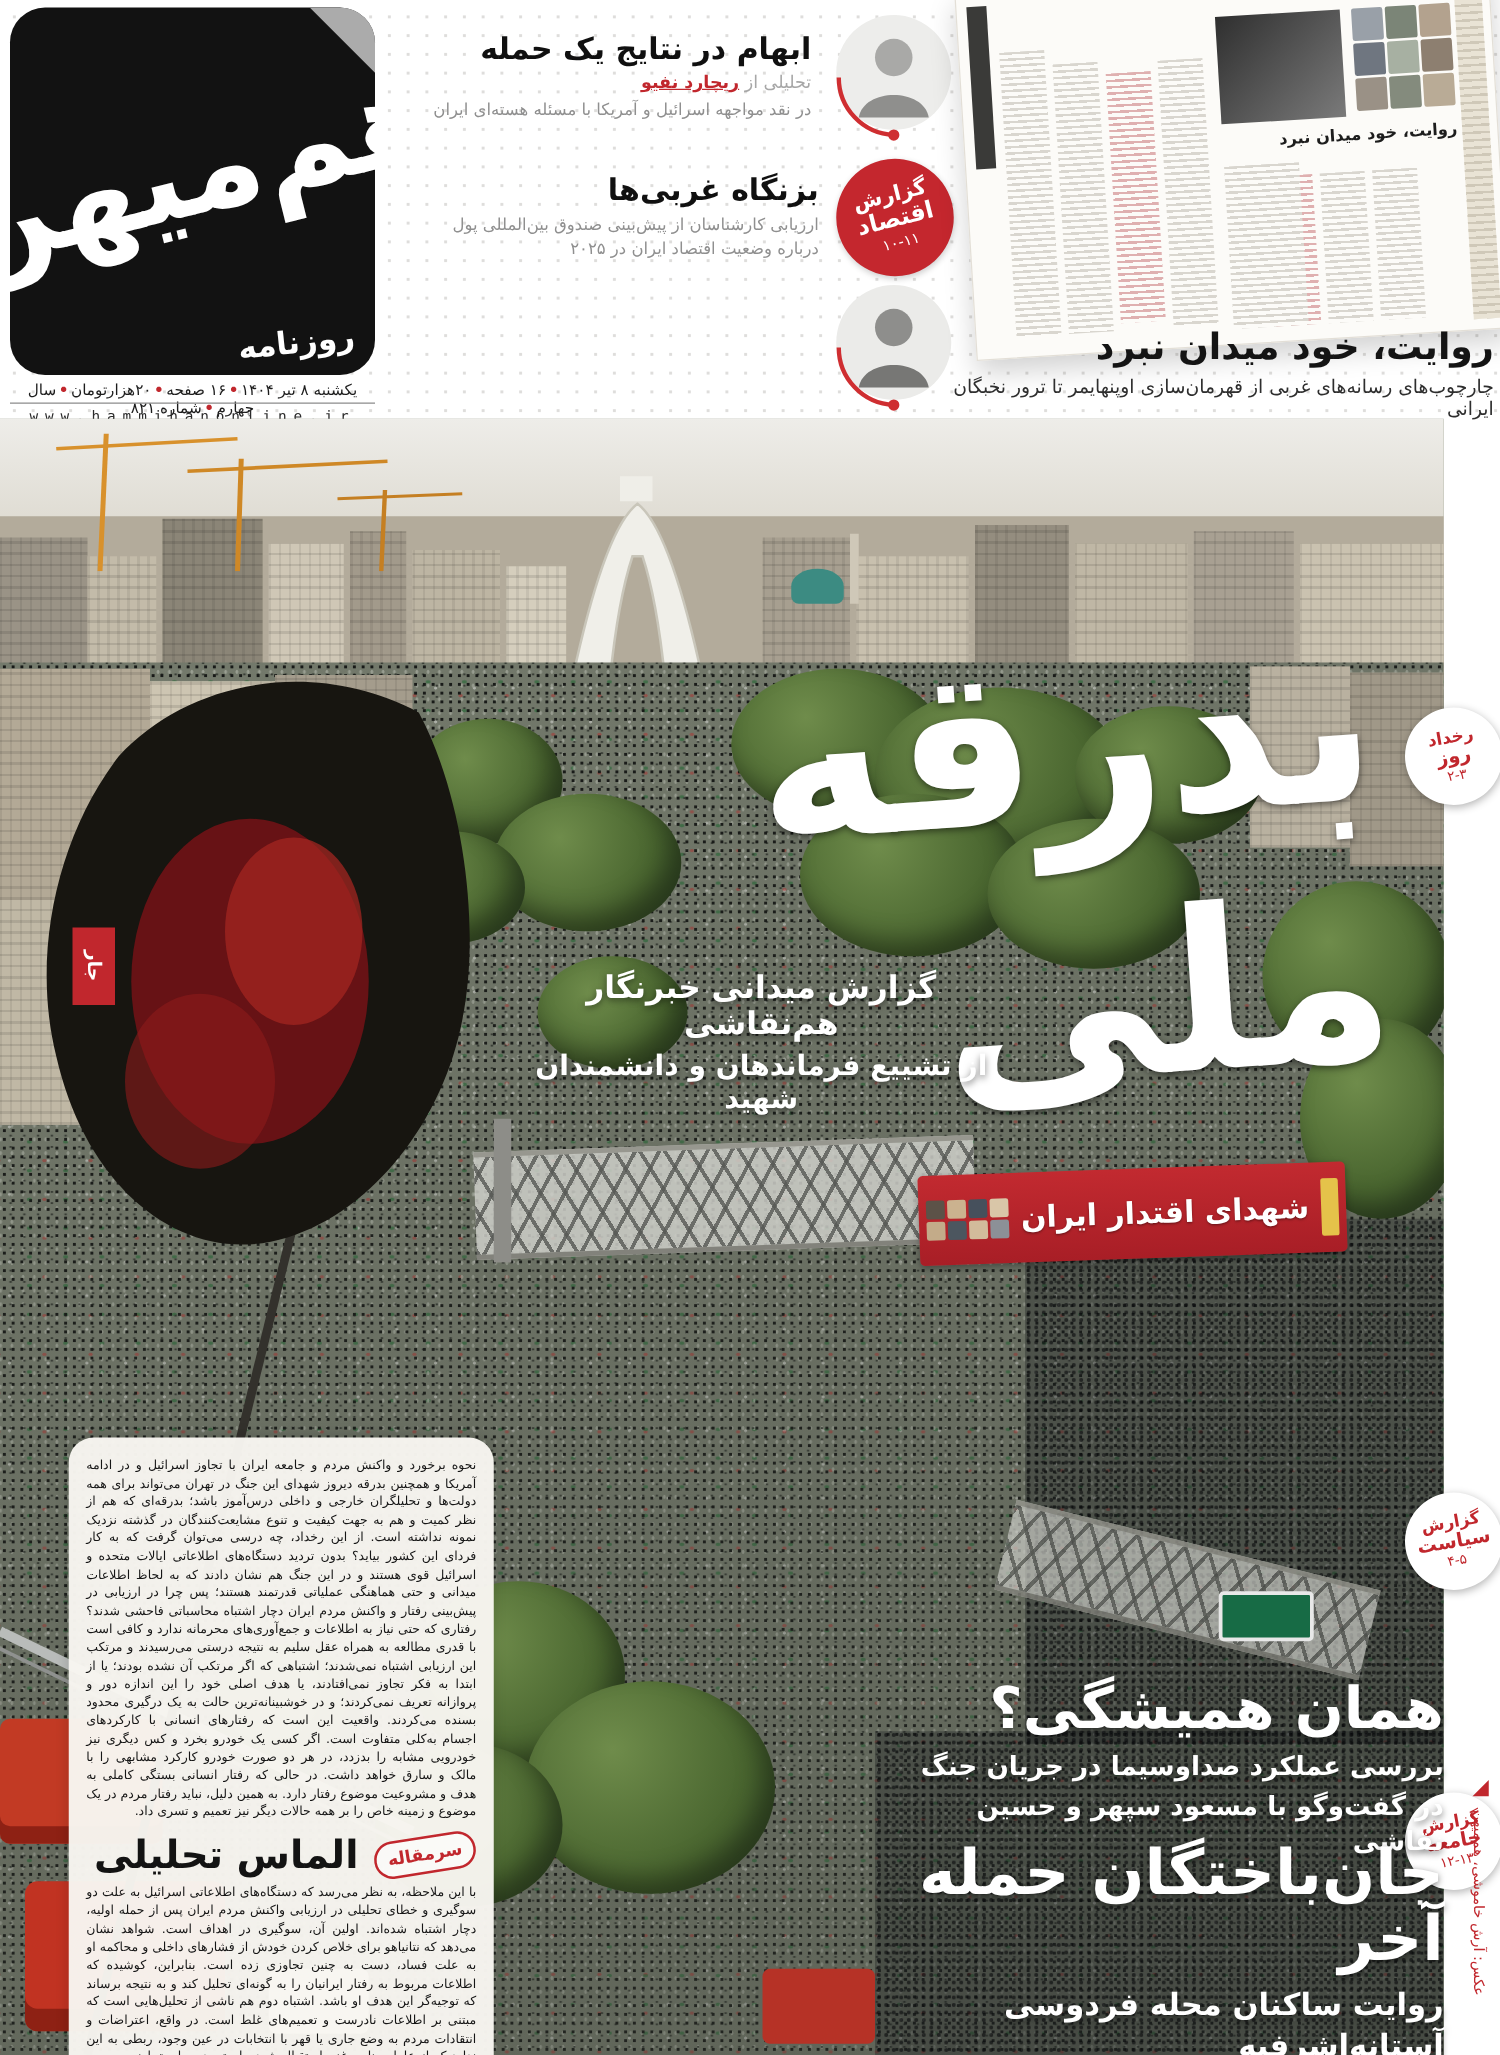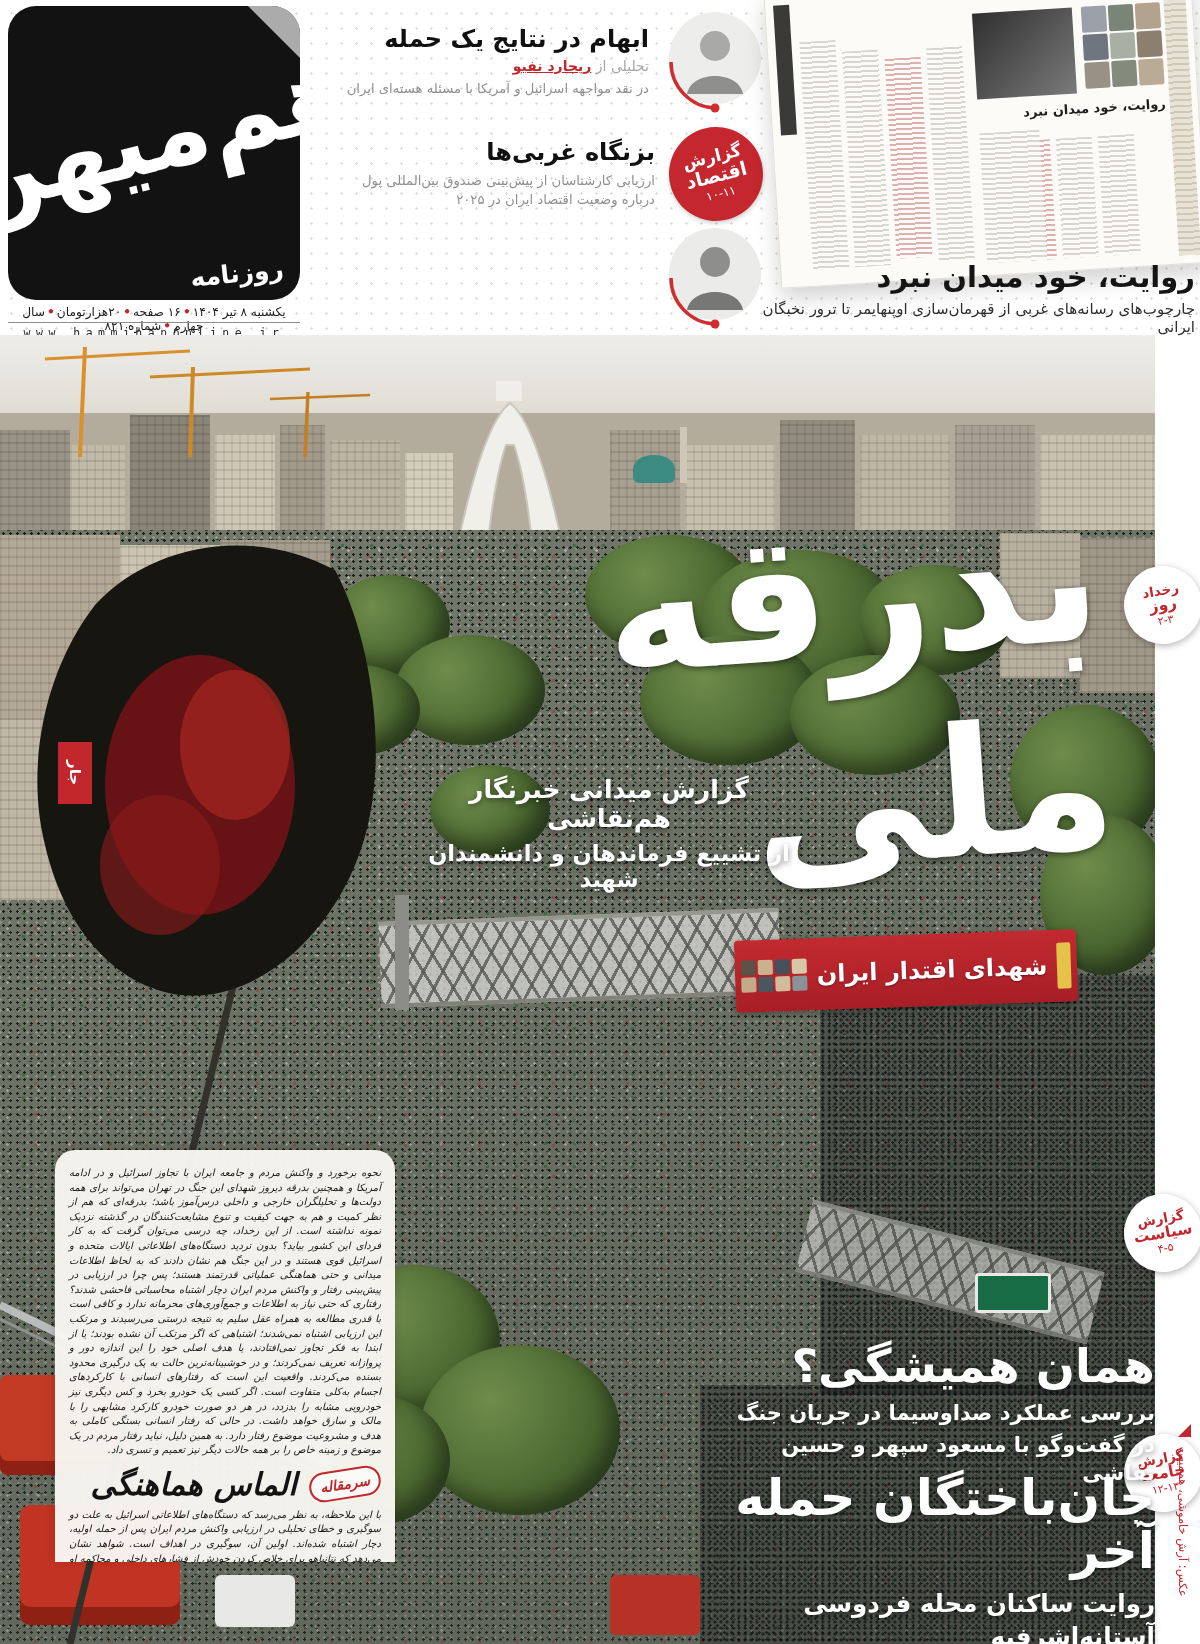--- a/index.html
+++ b/index.html
@@ -87,23 +87,23 @@
     transform:rotate(-10deg);box-shadow:0 2px 7px rgba(0,0,0,.3);}
   .circle-badge .b1{font-size:13.5px;font-weight:bold;}
   .circle-badge .b2{font-size:15.5px;font-weight:bold;}
   .circle-badge .bp{font-size:11px;margin-top:2px;}
   .story{text-align:right;}
   .story .h{font-size:46px;line-height:1.05;}
   .story .s{font-size:21px;margin-top:9px;line-height:1.35;}
   .story3 .h{font-size:50px;}
   .story3 .s{font-size:24.5px;margin-top:10px;}
   
-  .edpanel{left:55px;top:1150px;width:340px;height:412px;background:rgba(248,246,241,.97);
+  .edpanel{left:55px;top:1150px;width:340px;height:494px;background:rgba(248,246,241,.97);
     border-radius:20px 20px 0 0;padding:16px 14px 10px;box-sizing:border-box;overflow:hidden;
-    box-shadow:0 -2px 10px rgba(0,0,0,.15);font-style:italic;}
+    box-shadow:0 -2px 10px rgba(0,0,0,.15);}
   .ed-text{font-size:10px;line-height:1.46;color:#161616;text-align:justify;margin:0;}
   .title-row{display:flex;align-items:center;justify-content:flex-start;gap:12px;margin:8px 0 6px;}
   .ed-badge{border:2px solid #c1272d;color:#c1272d;border-radius:999px;padding:5px 9px;
     font-weight:bold;font-size:14px;transform:rotate(-9deg);background:rgba(255,255,255,.6);}
   .ed-title{font-size:31px;font-weight:bold;color:#131313;}
   
   .credit{left:1176px;top:1448px;writing-mode:vertical-rl;color:#c1272d;font-size:11.5px;letter-spacing:1px;}
   .red-tri{left:1178px;top:1424px;width:0;height:0;border-bottom:13px solid #c1272d;border-left:13px solid transparent;}
 </style>
 </head>
@@ -339,21 +339,21 @@
   <div class="abs story story3 rtl" style="right:45px;top:1472px;width:470px;">
     <div class="h whead">جان‌باختگان حمله آخر</div>
     <div class="s whead">روایت ساکنان محله فردوسی آستانه‌اشرفیه</div>
 
   </div>
 
   <div class="abs edpanel rtl">
     <p class="ed-text">نحوه برخورد و واکنش مردم و جامعه ایران با تجاوز اسرائیل و در ادامه آمریکا و همچنین بدرقه دیروز شهدای این جنگ در تهران می‌تواند برای همه دولت‌ها و تحلیلگران خارجی و داخلی درس‌آموز باشد؛ بدرقه‌ای که هم از نظر کمیت و هم به جهت کیفیت و تنوع مشایعت‌کنندگان در گذشته نزدیک نمونه نداشته است. از این رخداد، چه درسی می‌توان گرفت که به کار فردای این کشور بیاید؟ بدون تردید دستگاه‌های اطلاعاتی ایالات متحده و اسرائیل قوی هستند و در این جنگ هم نشان دادند که به لحاظ اطلاعات میدانی و حتی هماهنگی عملیاتی قدرتمند هستند؛ پس چرا در ارزیابی در پیش‌بینی رفتار و واکنش مردم ایران دچار اشتباه محاسباتی فاحشی شدند؟ رفتاری که حتی نیاز به اطلاعات و جمع‌آوری‌های محرمانه ندارد و کافی است با قدری مطالعه به همراه عقل سلیم به نتیجه درستی می‌رسیدند و مرتکب این ارزیابی اشتباه نمی‌شدند؛ اشتباهی که اگر مرتکب آن نشده بودند؛ یا از ابتدا به فکر تجاوز نمی‌افتادند، یا هدف اصلی خود را این اندازه دور و پروازانه تعریف نمی‌کردند؛ و در خوشبینانه‌ترین حالت به یک درگیری محدود بسنده می‌کردند. واقعیت این است که رفتارهای انسانی با کارکردهای اجسام به‌کلی متفاوت است. اگر کسی یک خودرو بخرد و کس دیگری نیز خودرویی مشابه را بدزدد، در هر دو صورت خودرو کارکرد مشابهی را با مالک و سارق خواهد داشت. در حالی که رفتار انسانی بستگی کاملی به هدف و مشروعیت موضوع رفتار دارد. به همین دلیل، نباید رفتار مردم در یک موضوع و زمینه خاص را بر همه حالات دیگر نیز تعمیم و تسری داد.</p>
     <div class="title-row">
       <span class="ed-badge">سرمقاله</span>
-      <span class="ed-title">الماس هماهنگی</span>
+      <span class="ed-title">الماس تحلیلی</span>
     </div>
     <p class="ed-text"><span>با این ملاحظه، به نظر می‌رسد که دستگاه‌های اطلاعاتی اسرائیل به علت دو سوگیری و خطای تحلیلی در ارزیابی واکنش مردم ایران پس از حمله اولیه، دچار اشتباه شده‌اند. اولین آن، سوگیری در اهداف است. شواهد نشان می‌دهد که نتانیاهو برای خلاص کردن خودش از فشارهای داخلی و محاکمه او به علت فساد، دست به چنین تجاوزی زده است. بنابراین، کوشیده که اطلاعات مربوط به رفتار ایرانیان را به گونه‌ای تحلیل کند و به نتیجه برساند که توجیه‌گر این هدف او باشد. اشتباه دوم هم ناشی از تحلیل‌هایی است که مبتنی بر اطلاعات نادرست و تعمیم‌های غلط است. در واقع، اعتراضات و انتقادات مردم به وضع جاری یا قهر با انتخابات در عین وجود، ربطی به این ندارد که از عامل جنایت غزه استقبال شود. یا حتی در برابر تجاوز به میهن، خودخواهانه و منفعل رفتار و بی‌تفاوتی پیشه کنند. نتیجه‌ای که می‌توان از این حضور گسترده مردم و وضعیت رفتاری آنان گرفت؛ جهل به تقریب عمومی، حتی در سطح پیشرفته‌ترین دستگاه‌های امنیتی از رفتارهای انسانی است. این ناآگاهی از واقعیت انسان ایرانی به زیان همه از جمله خود ما شده است. حتی مدیریت داخلی کشور هم نسبت به این واقعیت آگاهی نداشته است. به همین دلیل هیچگاه نتوانسته رفتارهای انتخاباتی مردم و اعتراضات آنان را مطابق واقعیت‌های رخ‌داده پیش‌بینی و چاره کند. حتی منتقدان و مخالفان را هم دچار اشتباه محاسباتی کرده است.</span> </p>
   </div>
 
   <div class="abs red-tri"></div>
   <div class="abs credit">عکس: آرش خاموشی، هم‌میهن</div>
 
 </div>
 
 </body></html>

